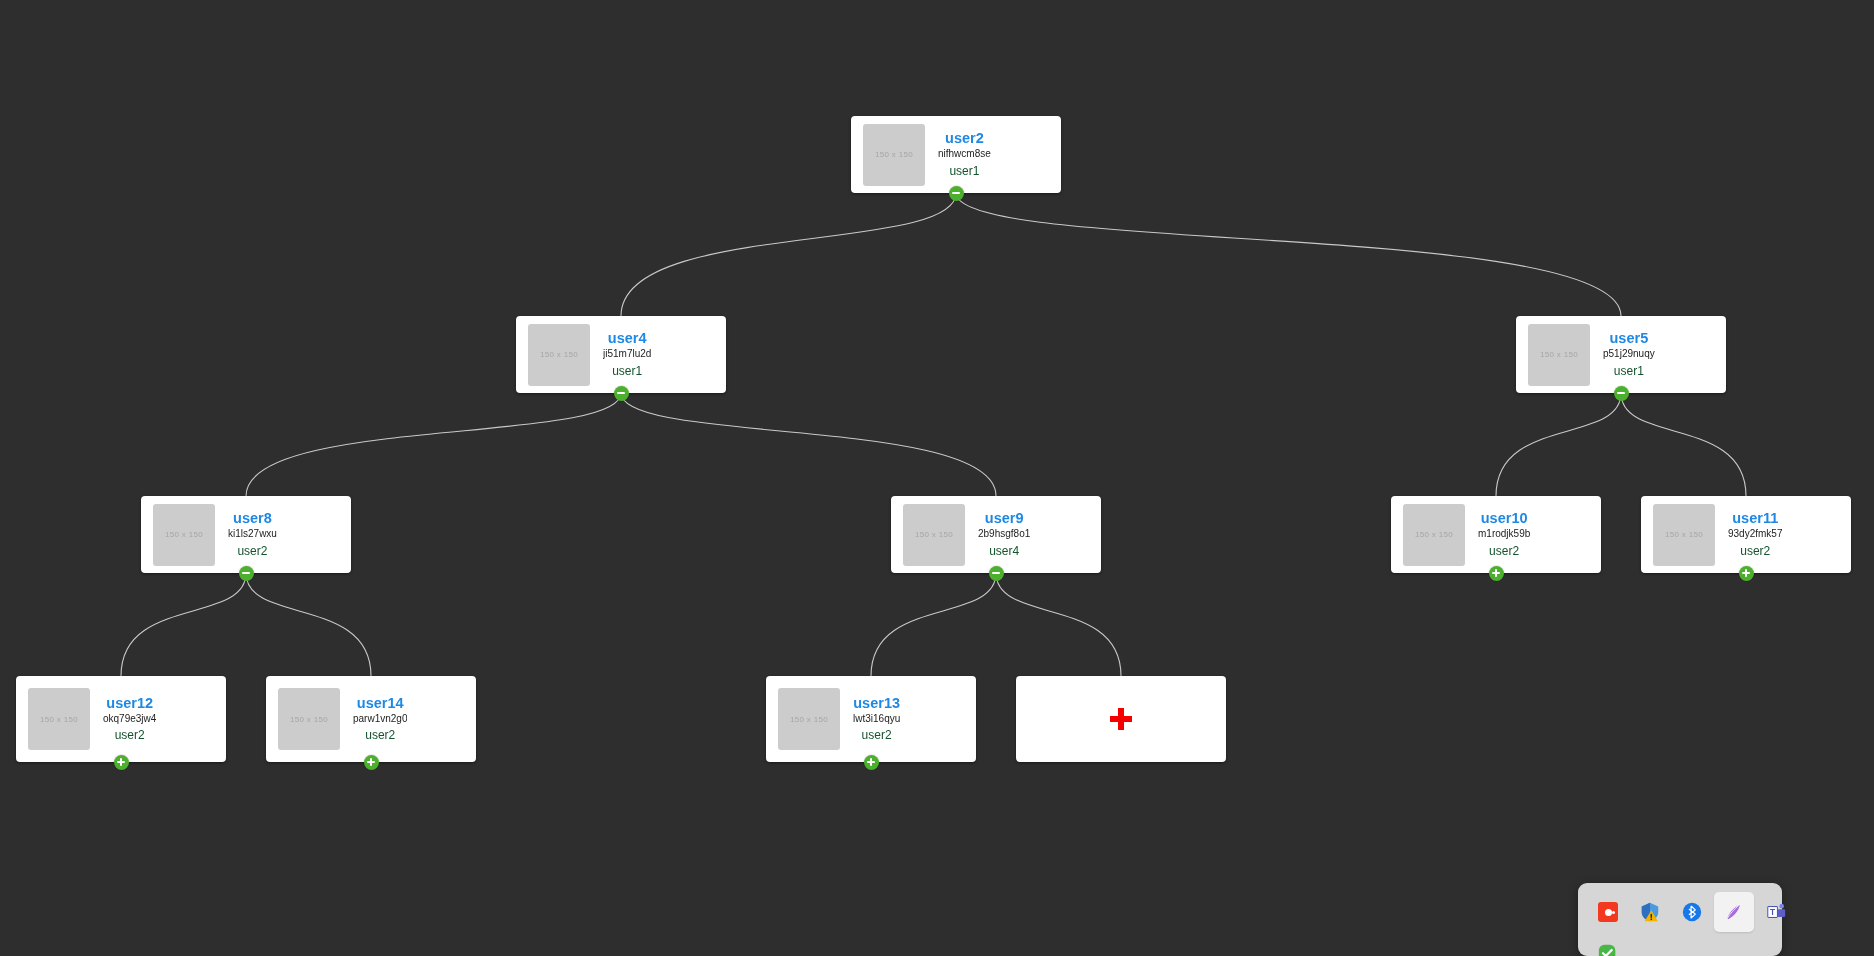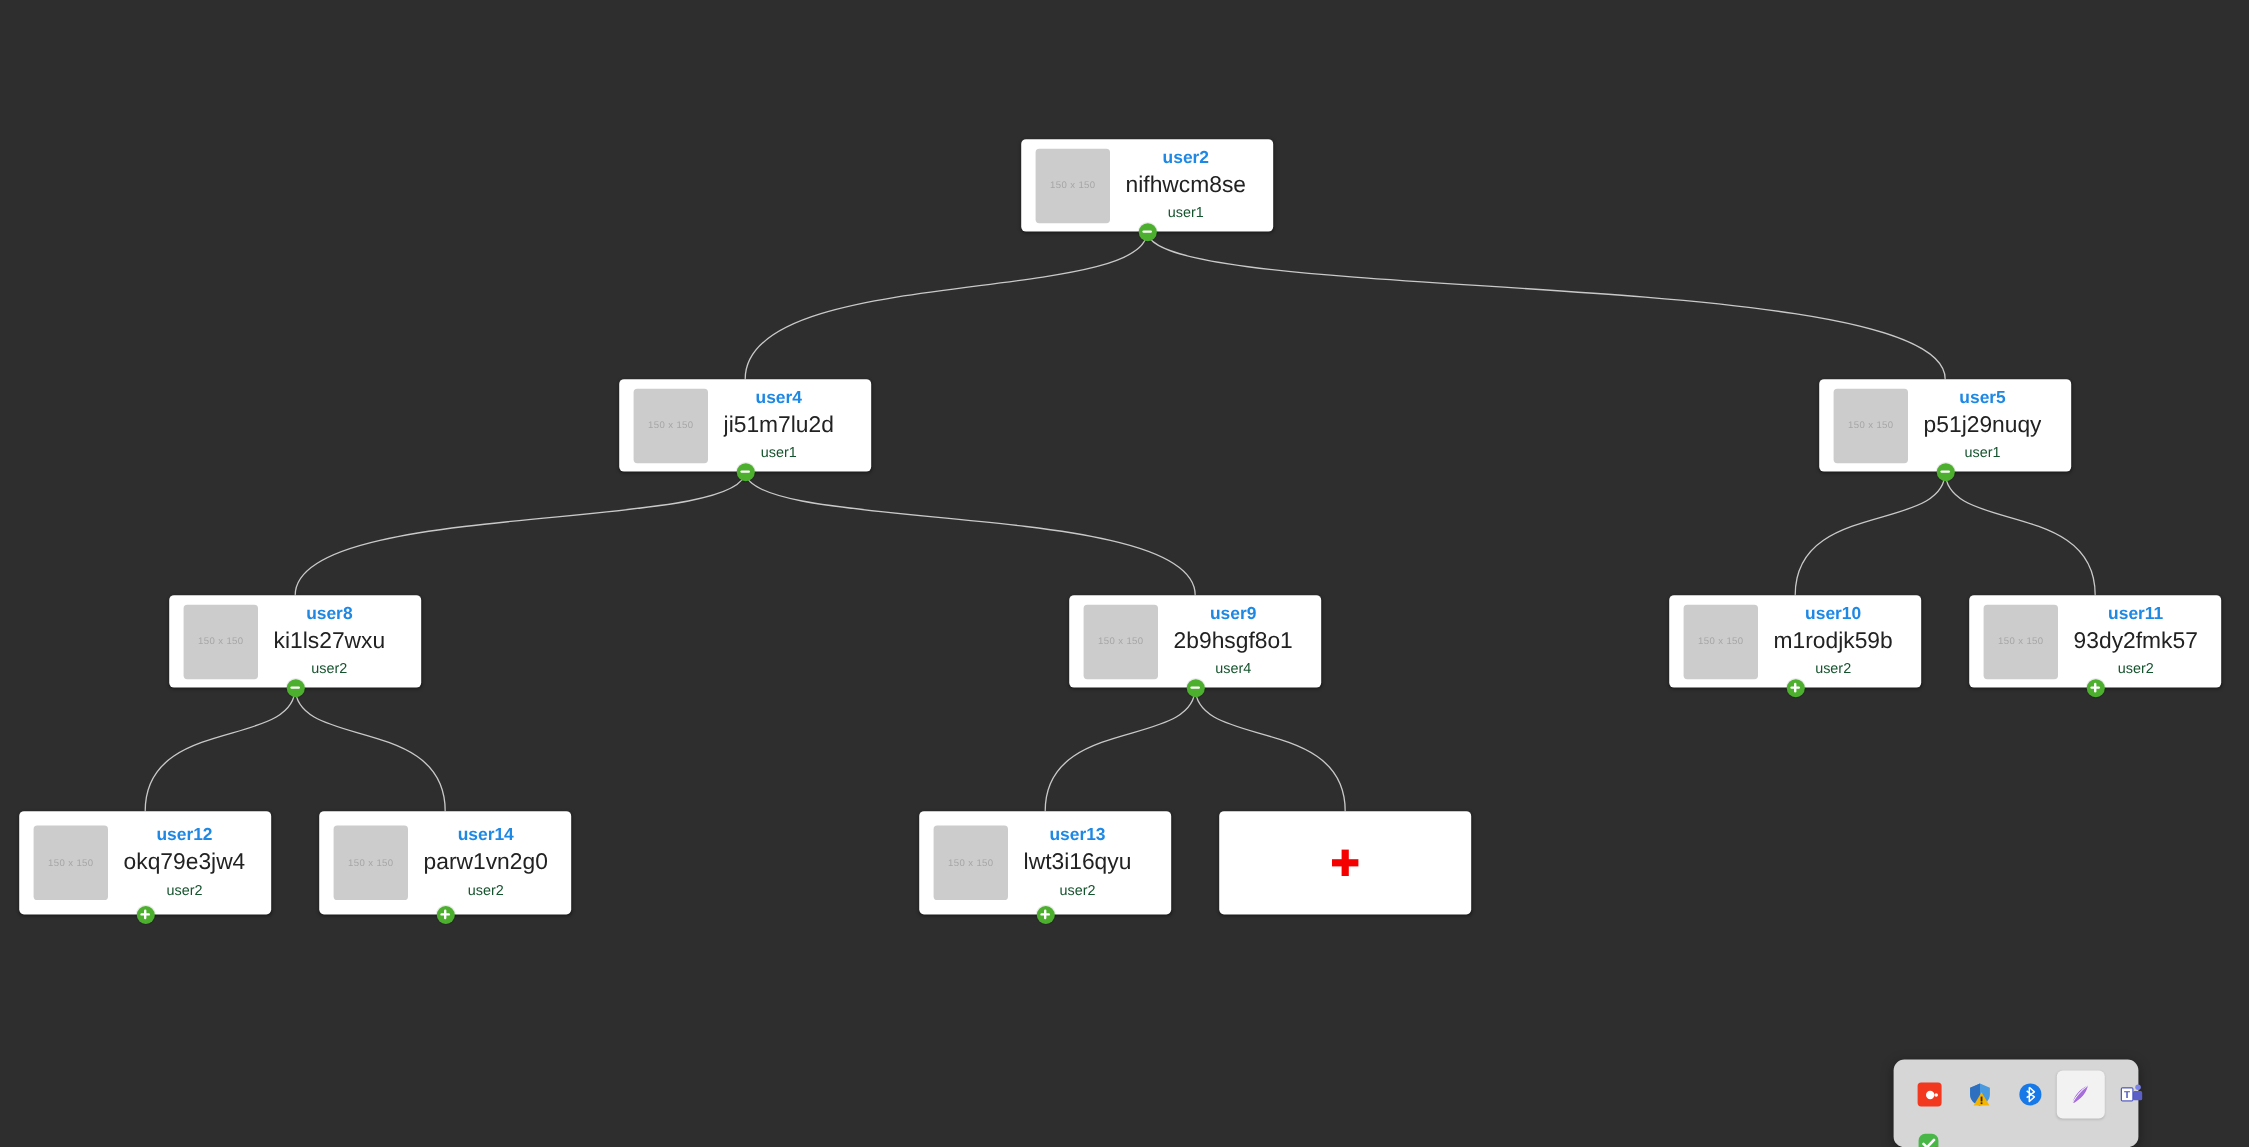--- a/index.html
+++ b/index.html
@@ -67,21 +67,21 @@
   .node .n-title {
     color: #1e88e5;
     font-size: 14.5px;
     font-weight: bold;
     line-height: 1.25;
     white-space: nowrap;
   }
 
   .node .n-sub {
     color: #222222;
-    font-size: 19px;
+    font-size: 10px;
     line-height: 1.45;
     white-space: nowrap;
   }
 
   .node .n-meta {
     color: #14532d;
     font-size: 12px;
     line-height: 1.5;
     white-space: nowrap;
   }

